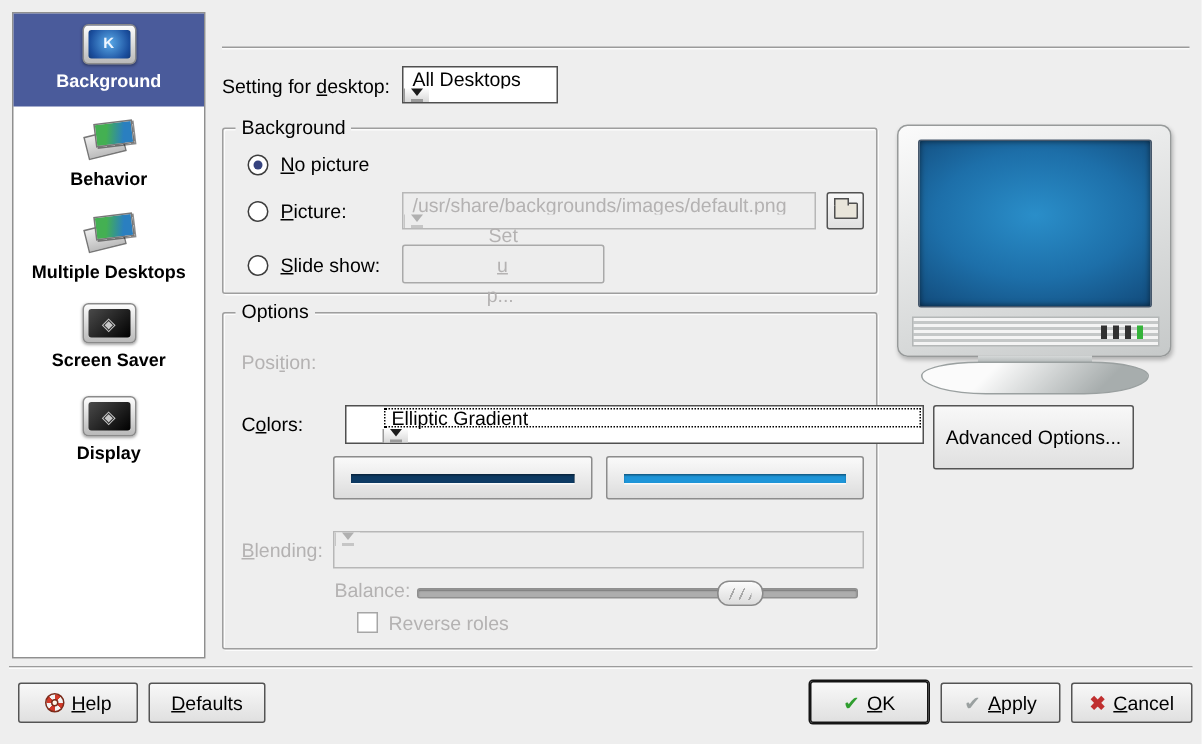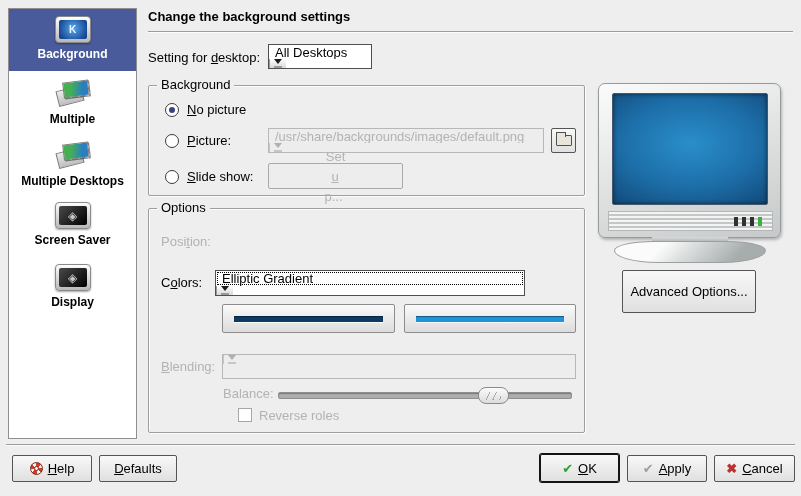--- a/index.html
+++ b/index.html
@@ -142,21 +142,21 @@
       <div class="mon-icon">
         <div class="scr blue">K</div>
       </div>
       <div class="side-label">Background</div>
     </div>
     <div class="side-item">
       <div class="stack-icon">
         <div class="sheet back"></div>
           <div class="sheet front"></div>
       </div>
-      <div class="side-label">Multiple</div>
+      <div class="side-label">Behavior</div>
     </div>
     <div class="side-item">
       <div class="stack-icon">
         <div class="sheet back"></div>
           <div class="sheet front"></div>
       </div>
       <div class="side-label">Multiple Desktops</div>
     </div>
     <div class="side-item">
       <div class="mon-icon">
@@ -165,21 +165,20 @@
       <div class="side-label">Screen Saver</div>
     </div>
     <div class="side-item">
       <div class="mon-icon">
         <div class="scr dark">◈</div>
       </div>
       <div class="side-label">Display</div>
     </div>
   </div>
 
-  <div class="title">Change the background settings</div>
   <div class="header-sep"></div>
 
   <div class="desk-label"><span>Setting for </span><span class="ac">d</span><span>esktop:</span></div>
   <div class="combo" style="left:268px; top:44px; width:104px; height:25px;">
     <div class="val">All Desktops</div>
     <div class="arrow">
         <span class="tri"></span>
         <span class="dash"></span>
       </div>
   </div>
@@ -211,21 +210,21 @@
         <span style="margin-left:-4px;">p...</span>
       </div>
   </div>
 
   <div class="group" style="left:148px; top:208px; width:437px; height:225px;">
     <div class="legend">Options</div>
 
     <div class="abs dis" style="left:12px; top:25px;"><span>Posi</span><span class="ac">t</span><span>ion:</span></div>
 
     <div class="abs" style="left:12px; top:66px;"><span>C</span><span class="ac">o</span><span>lors:</span></div>
-    <div class="combo focused" style="left:66px; top:61px; width:310px; height:26px;">
+    <div class="combo focused" style="left:81px; top:61px; width:386px; height:26px;padding-left:24px;">
       <div class="val">Elliptic Gradient</div>
       <div class="arrow">
           <span class="tri"></span>
           <span class="dash"></span>
         </div>
     </div>
 
     <div class="swatch-btn" style="left:73px; top:95px; width:173px;">
       <div class="swatch-bar" style="background: rgb(13, 58, 99);"></div>
     </div>

